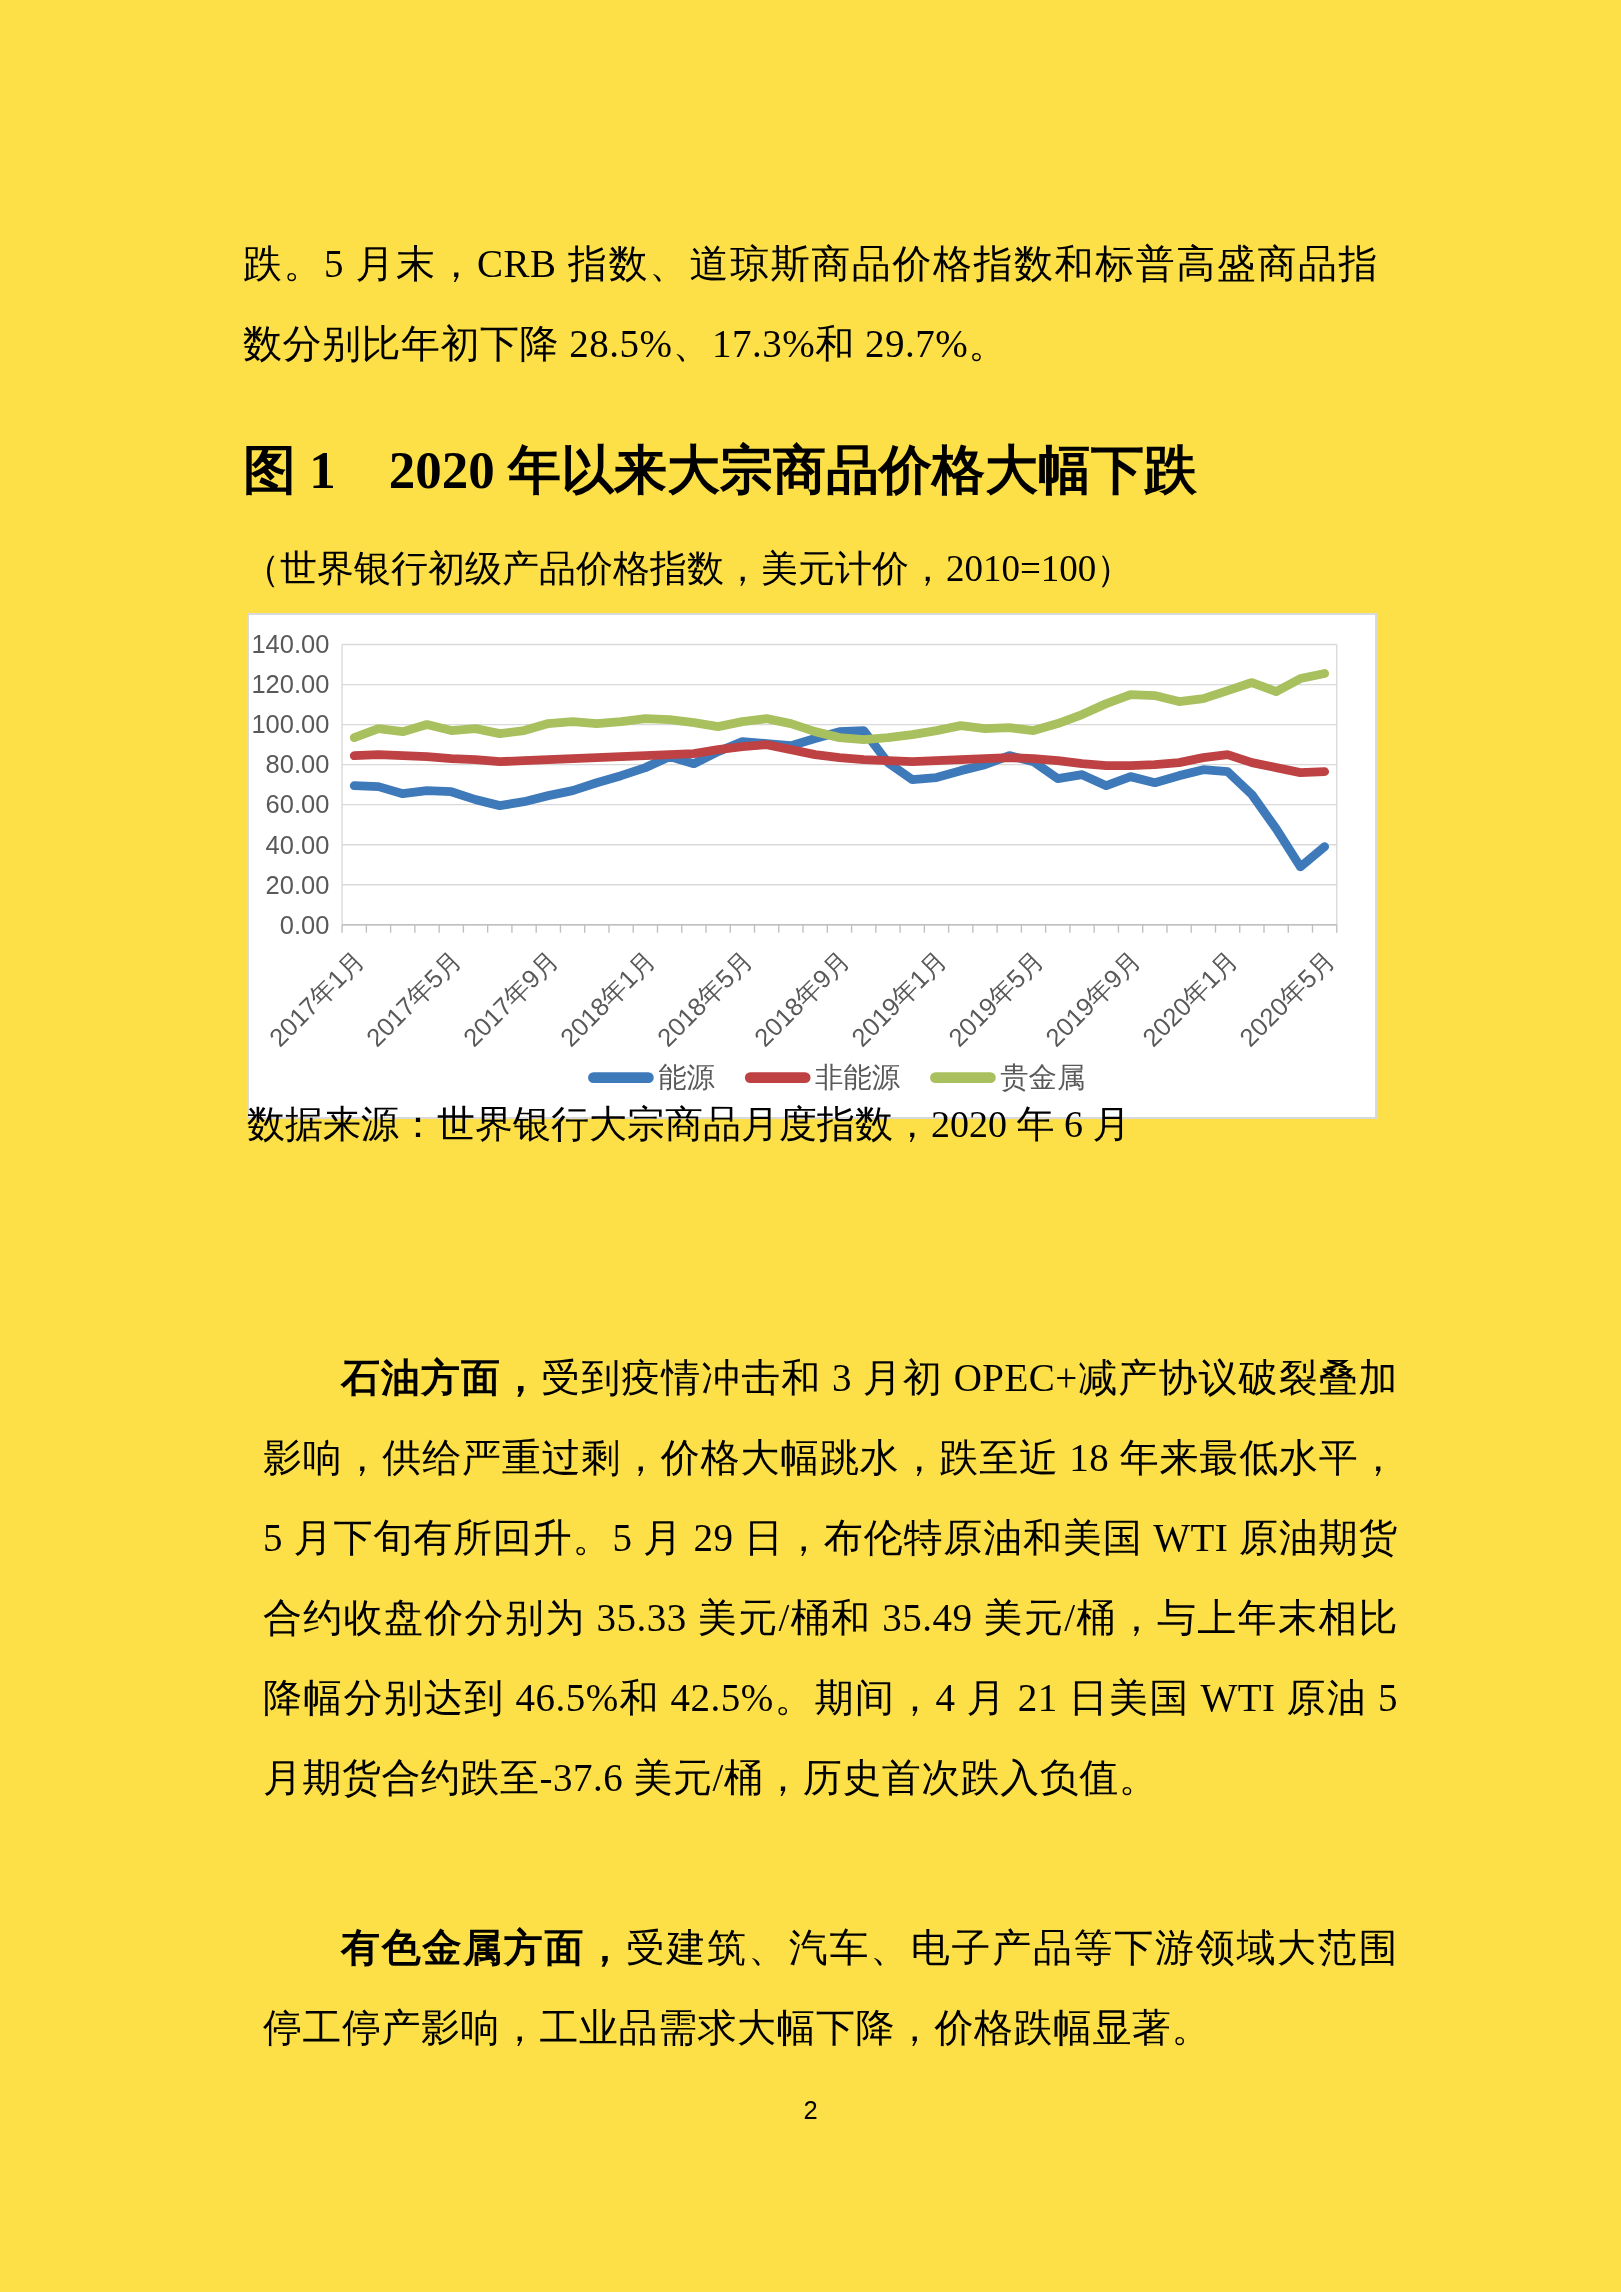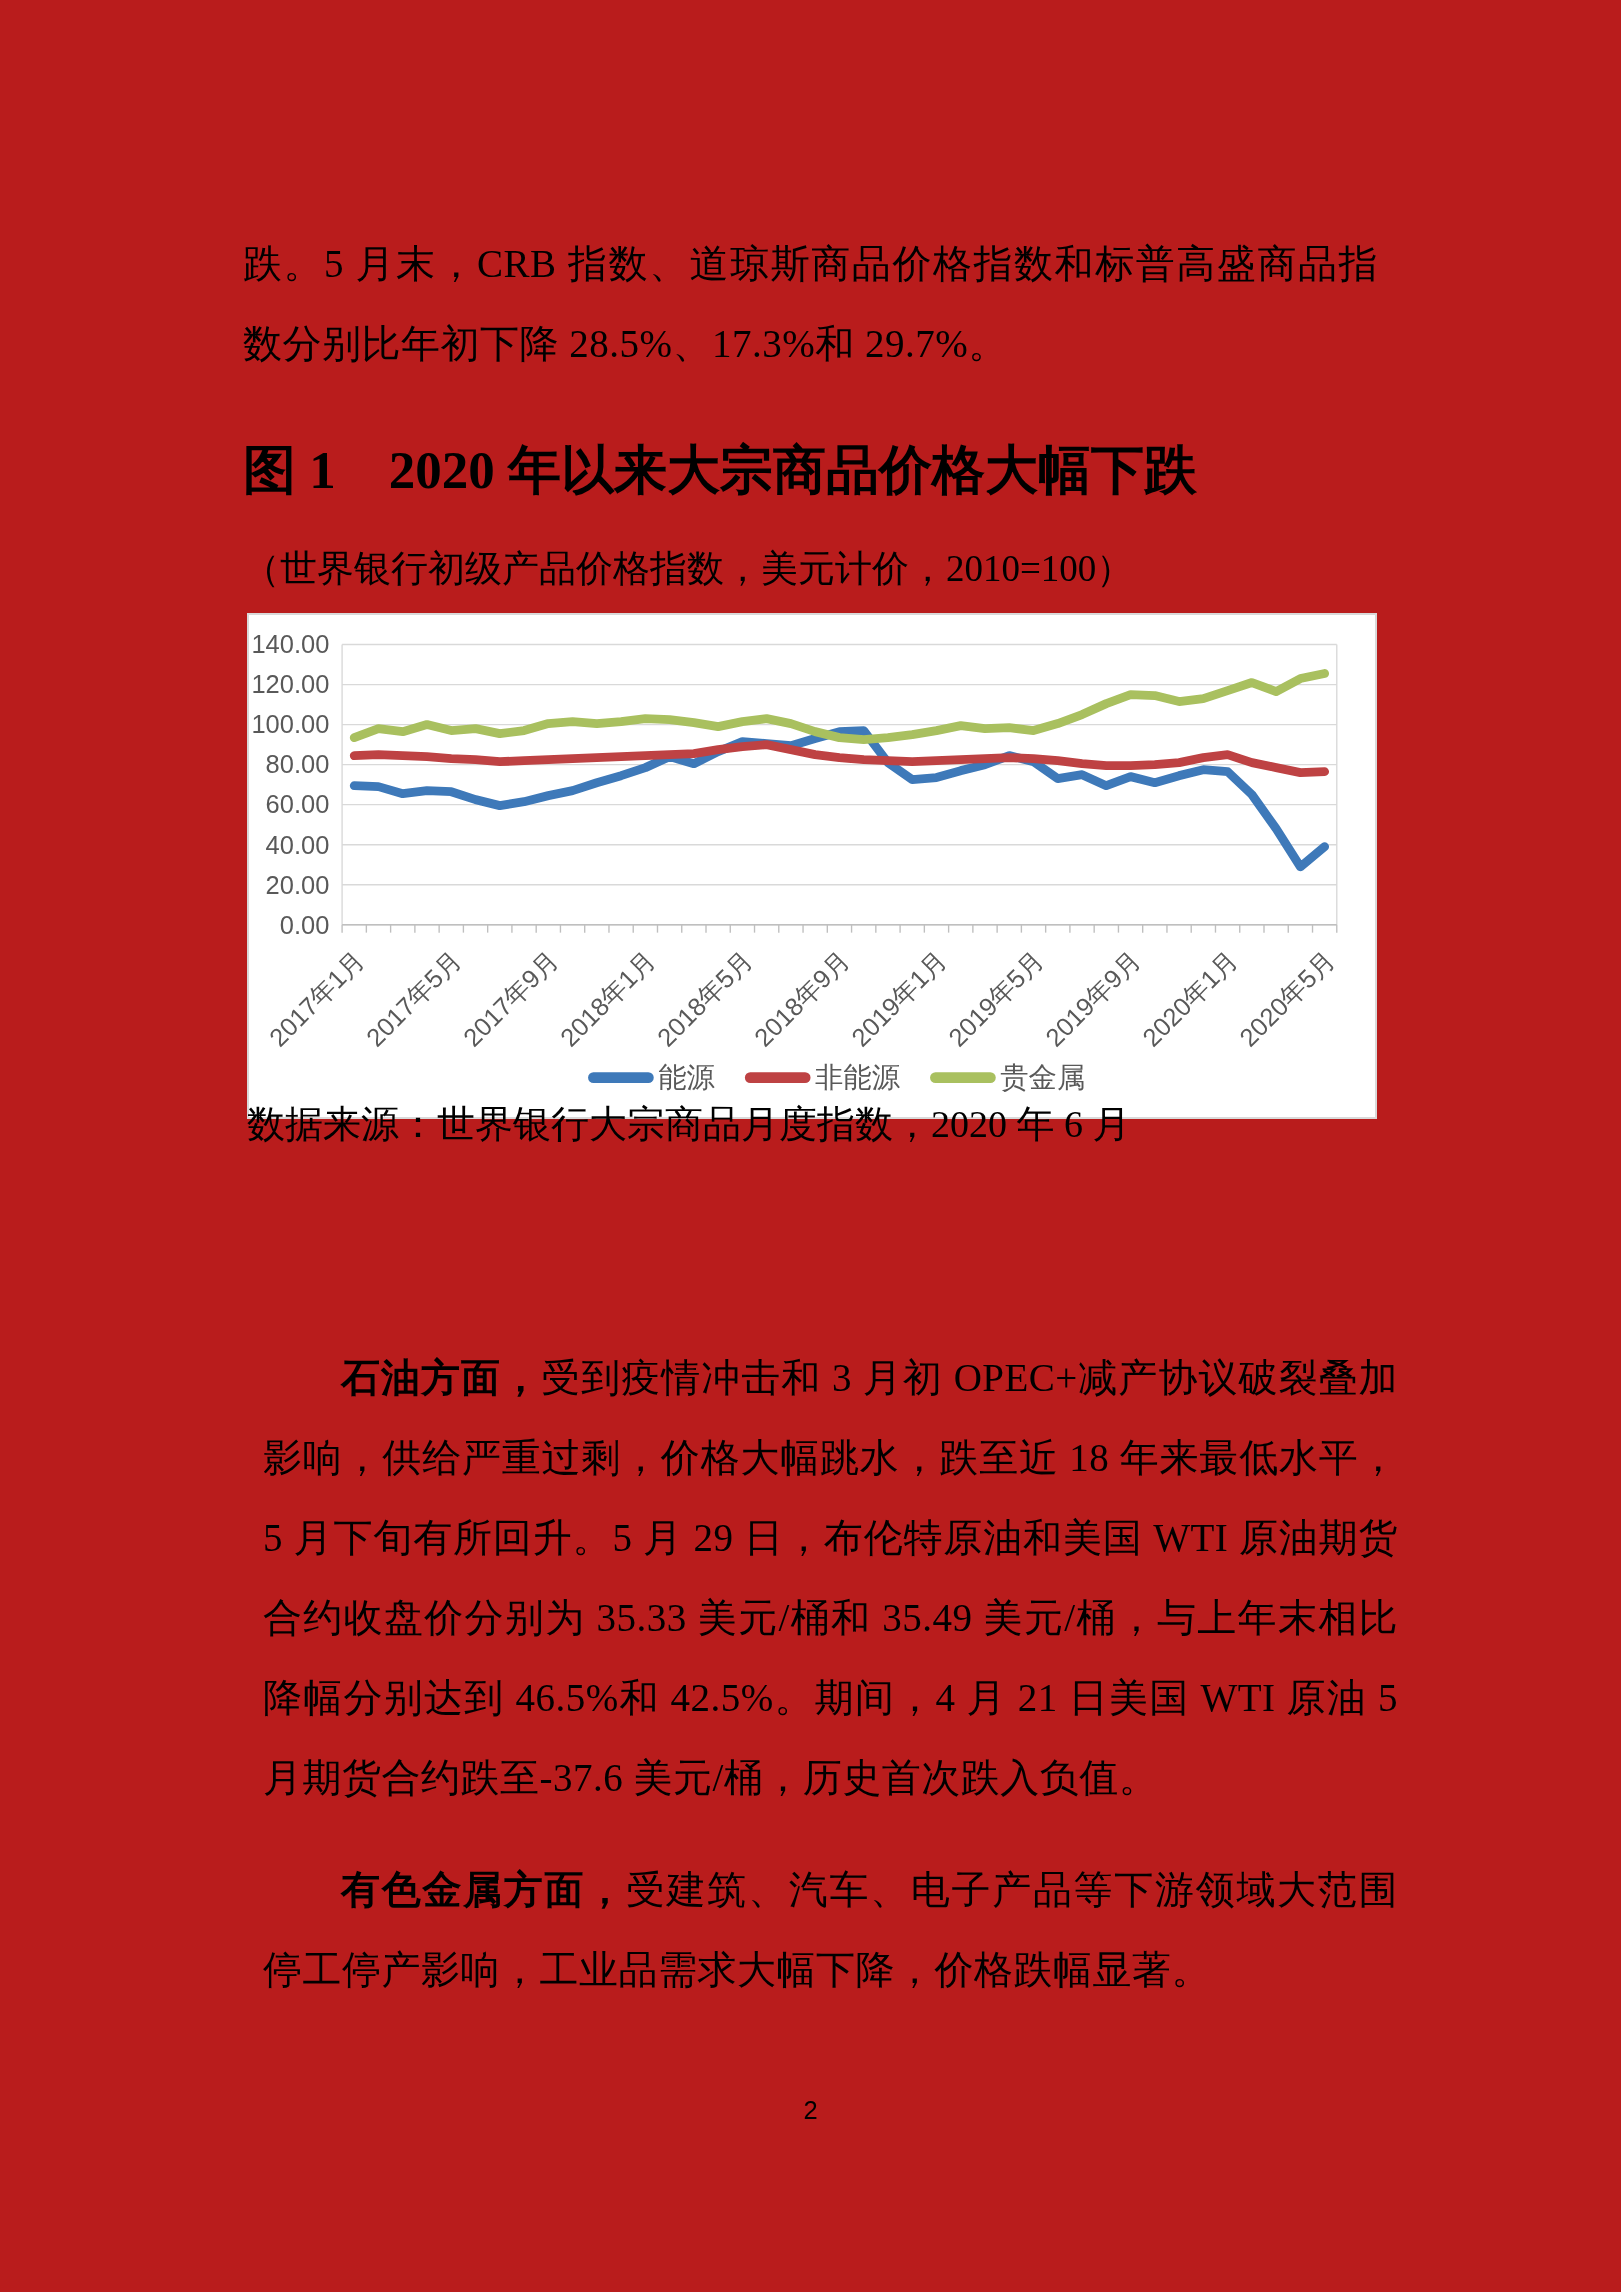--- a/index.html
+++ b/index.html
@@ -1,16 +1,16 @@
 <!DOCTYPE html>
 <html><head>
 <meta charset="utf-8">
 <style>
   html,body{margin:0;padding:0;background:#888;}
-  .page{position:relative;width:1621px;height:2293px;background:#b91c1c;margin:0 auto;
+  .page{position:relative;width:1621px;height:2293px;background:#fde047;margin:0 auto;
         font-family:"Liberation Serif", serif;color:#000;overflow:hidden;}
   .para{position:absolute;left:243px;width:1135px;font-size:39px;line-height:80px;
         text-align:justify;letter-spacing:0.5px;}
   .indent{text-indent:2em;margin-left:20px;}
   .lead{font-weight:700;}
   .fig-title{position:absolute;left:243px;width:1135px;text-align:left;
              font-size:53px;font-weight:700;line-height:59px;}
   .fig-subtitle{position:absolute;left:243px;width:1135px;text-align:left;
                 font-size:37px;line-height:55px;}
   .chart-box{position:absolute;left:247px;top:613px;width:1130px;height:506px;
@@ -114,18 +114,18 @@
         <text x="577.5" y="482" fill="#595959" font-size="29">非能源</text>
         <line x1="700.5" x2="756.5" y1="472" y2="472" stroke="#a9c05f" stroke-width="11" stroke-linecap="round"></line>
         <text x="766.5" y="482" fill="#595959" font-size="29">贵金属</text>
       </svg>
   </div>
 
   <div class="source-line" style="top:1084px;">数据来源：世界银行大宗商品月度指数，2020 年 6 月</div>
 
   <p class="para indent" style="top:1299px;"><span class="lead">石油方面，</span><span>受到疫情冲击和 3 月初 OPEC+减产协议破裂叠加影响，供给严重过剩，价格大幅跳水，跌至近 18 年来最低水平，5 月下旬有所回升。5 月 29 日，布伦特原油和美国 WTI 原油期货合约收盘价分别为 35.33 美元/桶和 35.49 美元/桶，与上年末相比降幅分别达到 46.5%和 42.5%。期间，4 月 21 日美国 WTI 原油 5 月期货合约跌至-37.6 美元/桶，历史首次跌入负值。</span></p>
 
-  <p class="para indent" style="top:1811px;"><span class="lead">有色金属方面，</span><span>受建筑、汽车、电子产品等下游领域大范围停工停产影响，工业品需求大幅下降，价格跌幅显著。</span></p>
+  <p class="para indent" style="top:1869px;"><span class="lead">有色金属方面，</span><span>受建筑、汽车、电子产品等下游领域大范围停工停产影响，工业品需求大幅下降，价格跌幅显著。</span></p>
 
   <div class="page-num" style="top:2096px;">2</div>
 
 </div>
 
 
 </body></html>

